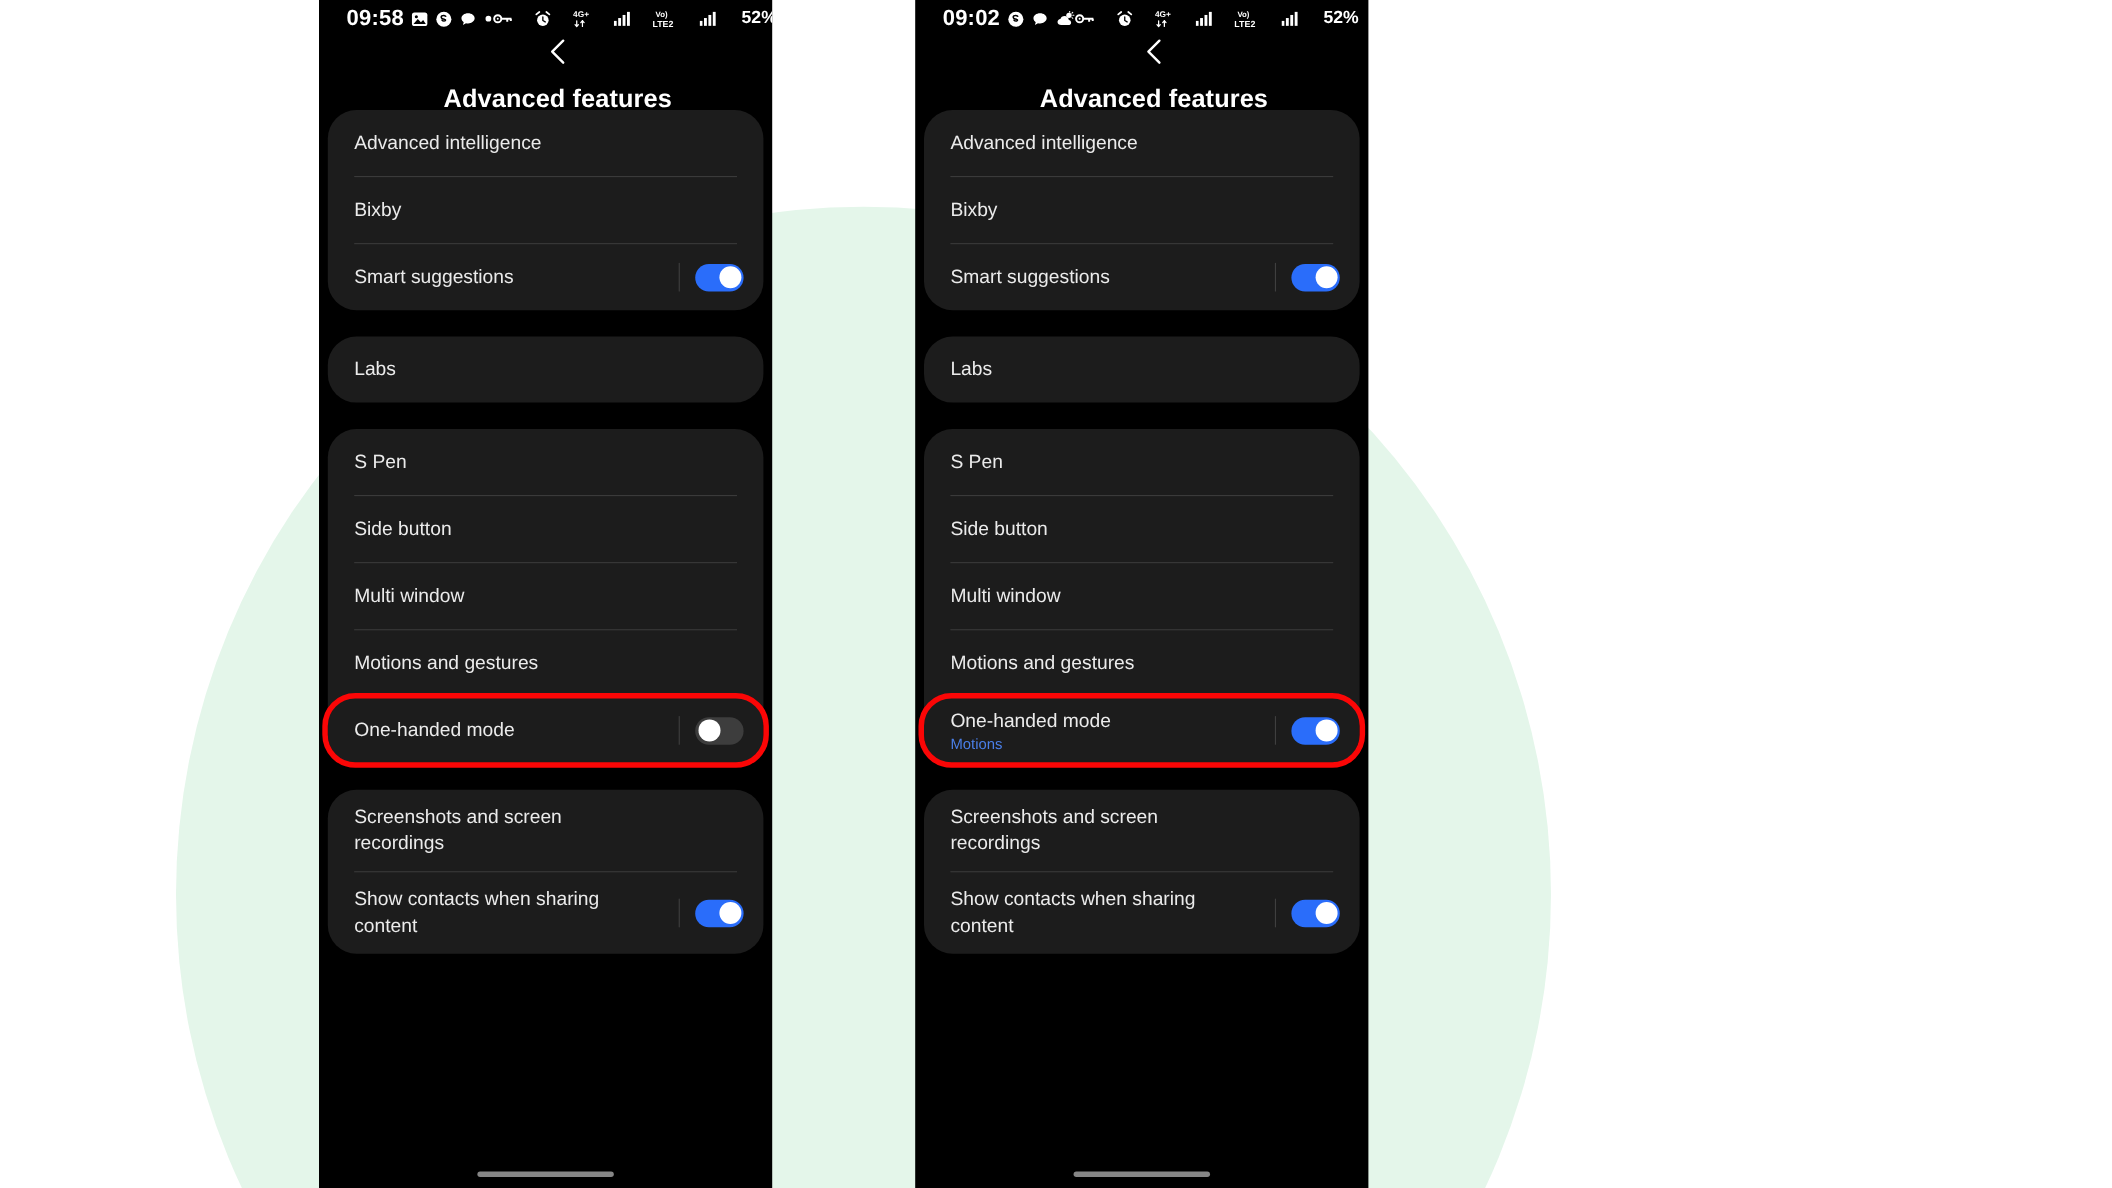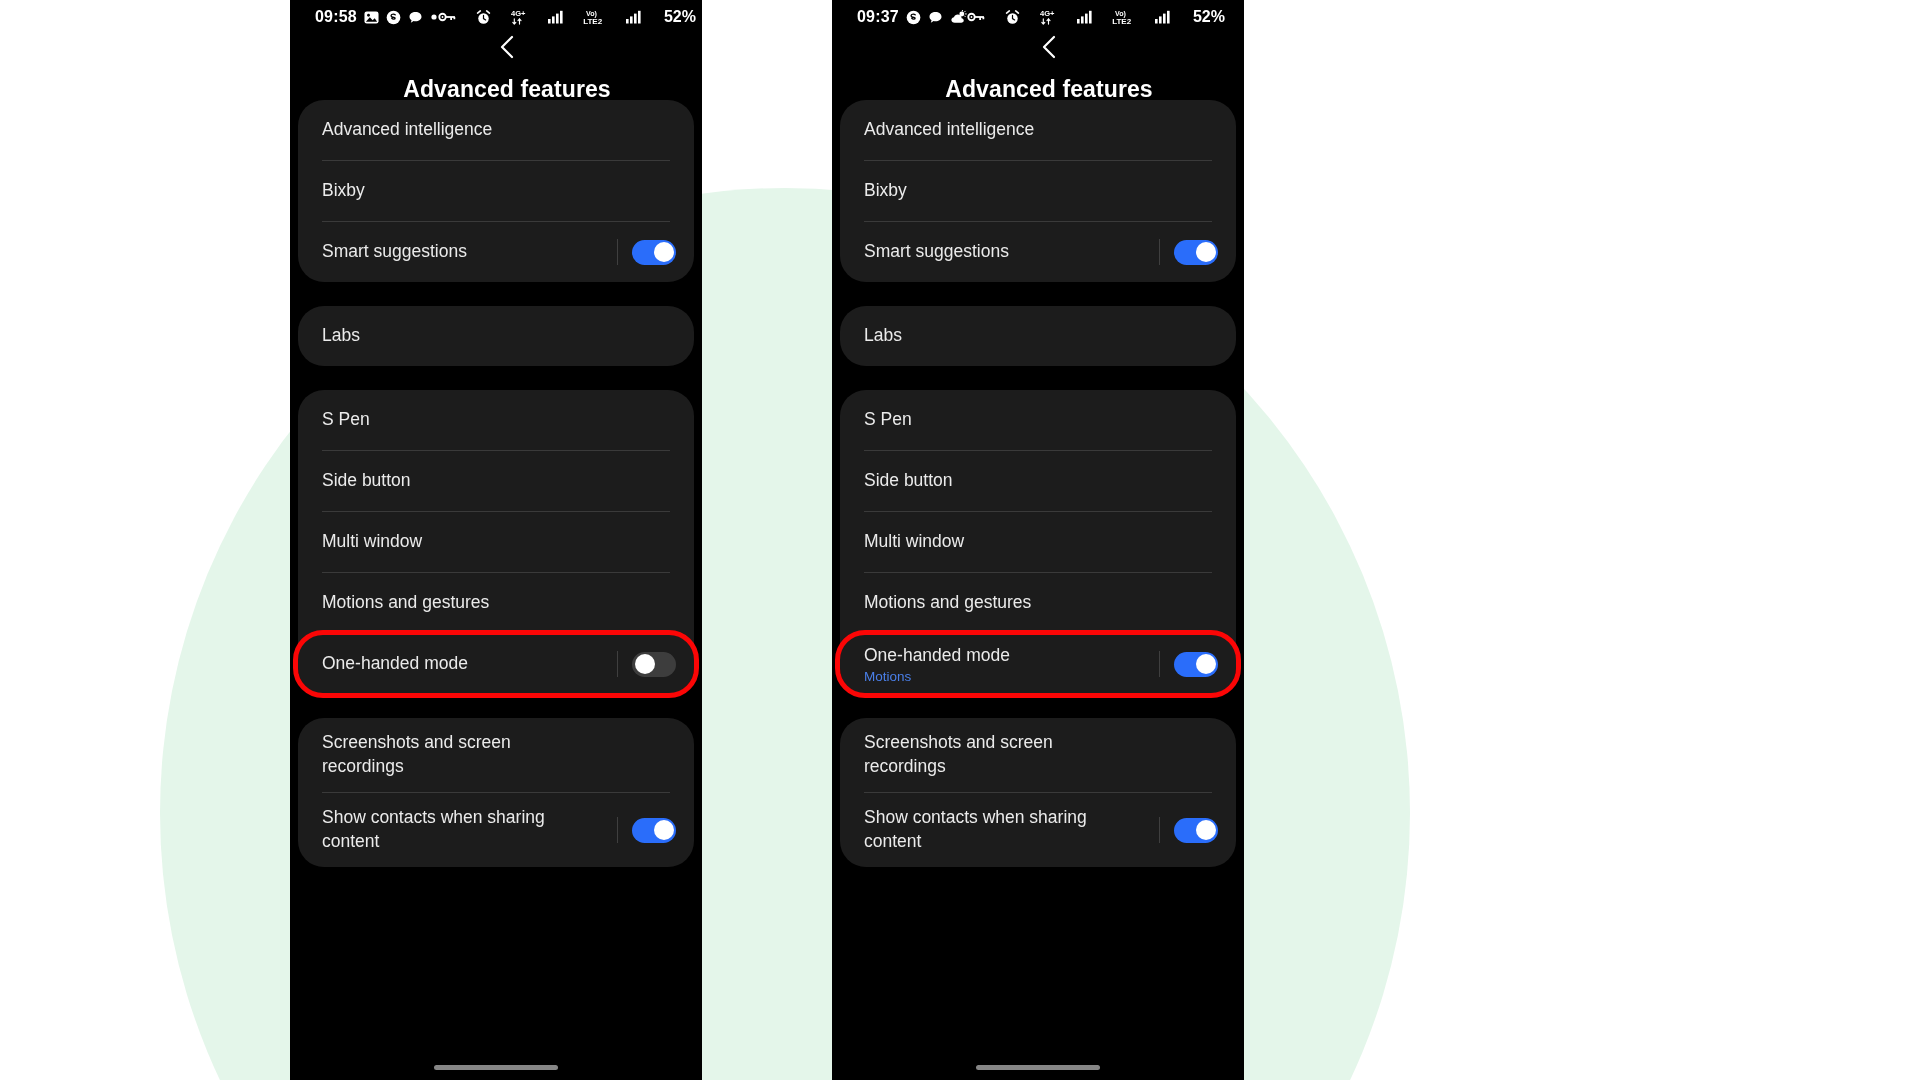--- a/index.html
+++ b/index.html
@@ -54,21 +54,21 @@
     padding: 0 14px 0 25px;
     box-sizing: border-box;
     color: #ffffff;
   }
   .sb-left {
     display: flex;
     align-items: center;
     gap: 7px;
   }
   .sb-clock {
-    font-size: 16px;
+    font-size: 20px;
     font-weight: bold;
     letter-spacing: 0.2px;
     line-height: 1;
   }
   .sb-right {
     display: flex;
     align-items: center;
     gap: 20px;
   }
   .sb-batt-text {
@@ -370,21 +370,21 @@
           </div>
         </div>
       </div>
     </div>
     <div class="gesturebar"></div>
     <div class="redring" style="left: 3px; top: 630px; width: 396px; height: 58px;"></div>
   </div>
 <div class="phone" id="phone-right">
     <div class="statusbar">
       <div class="sb-left">
-        <span class="sb-clock">09:37</span>
+        <span class="sb-clock">09:02</span>
         <span class="ic">
           <svg width="15" height="15" viewBox="0 0 16 16">
             <circle cx="8" cy="8" r="7.3" fill="#fff"></circle>
             <path d="M9.8 5.1c-.6-.5-1.5-.8-2.4-.7-1.2.1-2 .8-2 1.7 0 .9.8 1.4 2 1.6l1 .2c.9.2 1.3.4 1.3.9 0 .5-.6.9-1.5.9-.9 0-1.6-.3-2-.9" fill="none" stroke="#000" stroke-width="1.45" stroke-linecap="round"></path>
           </svg>
         </span>
         <span class="ic">
           <svg width="15" height="15" viewBox="0 0 16 16">
             <path d="M8 2.2c3.6 0 6.4 2.1 6.4 4.9 0 2.8-2.8 4.9-6.4 4.9-.7 0-1.4-.1-2-.2l-3 1.7.8-2.6C2.4 9.9 1.6 8.6 1.6 7.1 1.6 4.3 4.4 2.2 8 2.2z" fill="#fff"></path>
           </svg>

